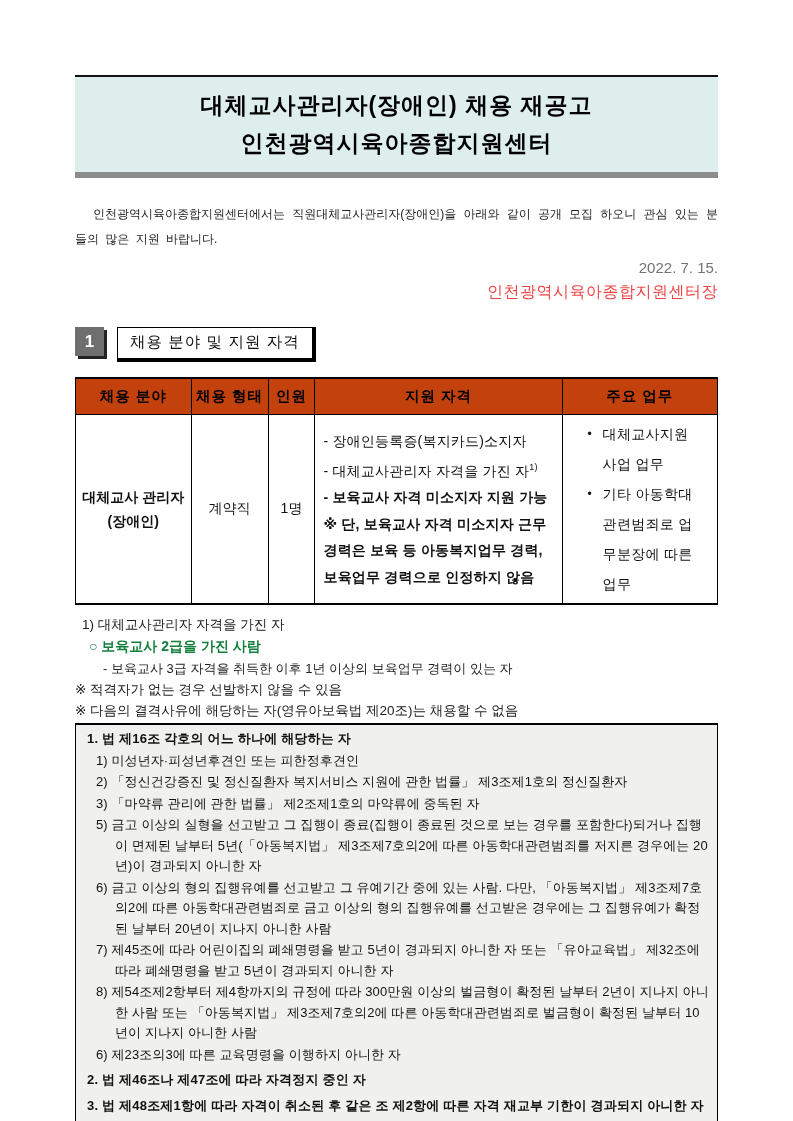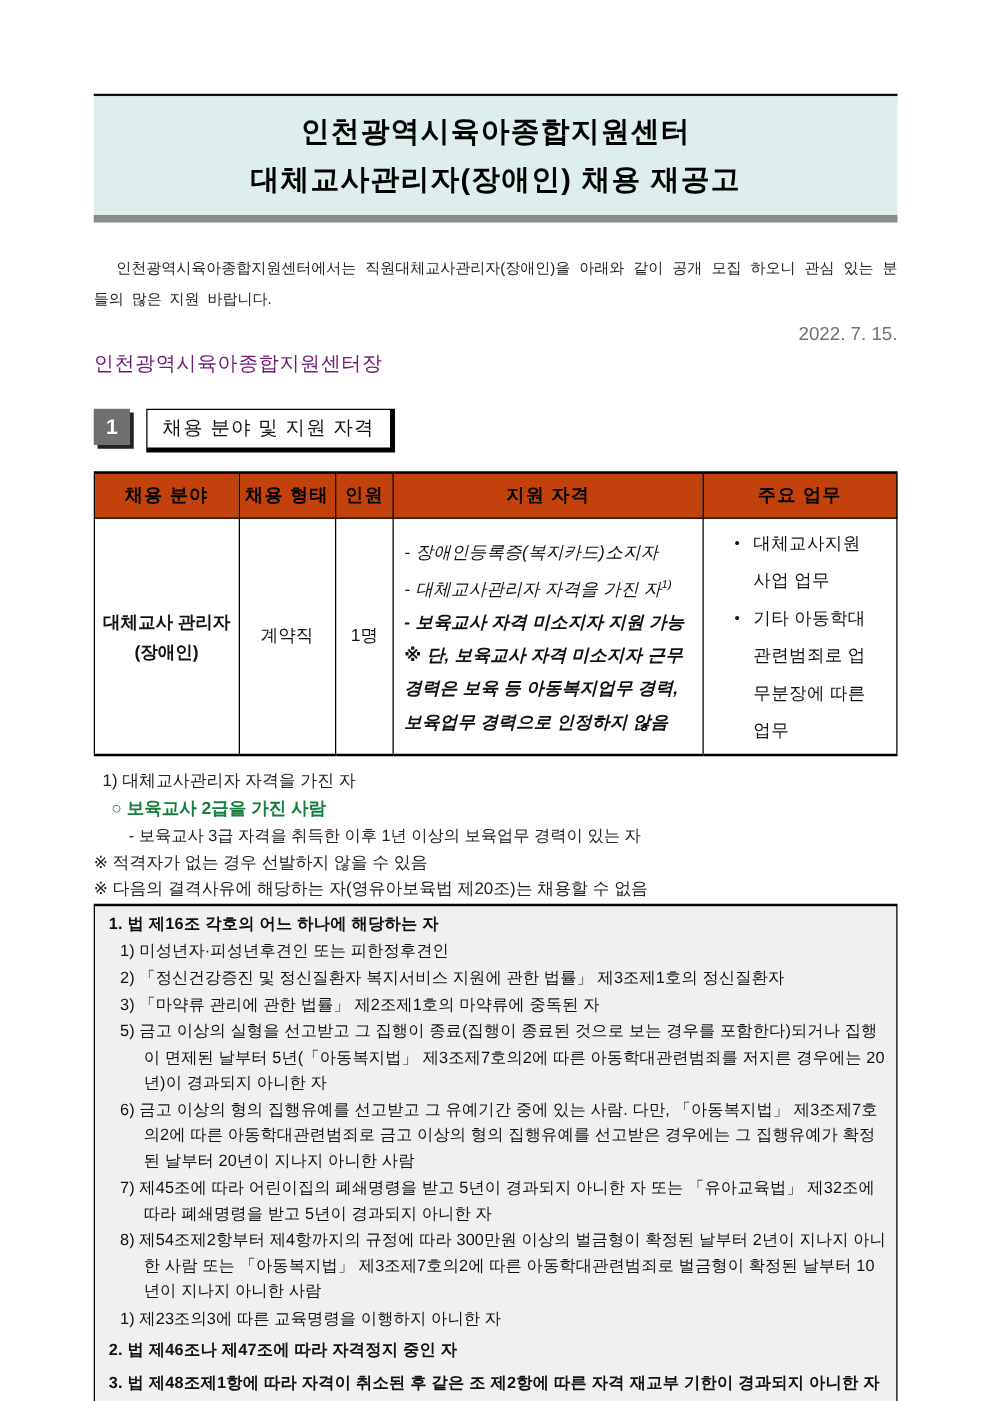--- a/index.html
+++ b/index.html
@@ -27,21 +27,21 @@
   .banner-bar { height: 6px; background: #8c8c8c; }
 
   
   .intro {
     margin-top: 24px;
     font-size: 12px; line-height: 25px;
     text-align: justify; text-indent: 18px;
     word-spacing: 3px; color: #222;
   }
   .date-line { margin-top: 5px; text-align: right; font-size: 15px; line-height: 22px; color: #737373; }
-  .sign-line { font-size: 16px; line-height: 26px; color: #701a75; letter-spacing: 0.5px; }
+  .sign-line { text-align: right; font-size: 16px; line-height: 26px; color: #ef4444; letter-spacing: 0.5px; }
 
   
   .section-head { margin-top: 22px; display: flex; align-items: flex-start; gap: 13px; }
   .sec-num {
     width: 29px; height: 29px; background: #6f6f6f; color: #fff;
     font-size: 17px; font-weight: bold;
     display: flex; align-items: center; justify-content: center;
     box-shadow: 3px 3px 0 #222;
   }
   .sec-title {
@@ -60,21 +60,21 @@
     padding: 8px 2px; color: #000;
   }
   table.recruit td {
     border: 1px solid #000; border-bottom: 2.5px solid #000;
     vertical-align: middle; font-size: 14px; color: #111;
     height: 178px;
   }
   td.c-field { text-align: center; font-weight: bold; white-space: pre-line; line-height: 24px; font-size: 14.5px; margin-left: 13px; }
   td.c-type, td.c-count { text-align: center; }
   td.c-qual { padding: 8px 8px; line-height: 26.5px; }
-  .qual-line { letter-spacing: 0.2px; font-style: italic; }
+  .qual-line { letter-spacing: 0.2px; }
   .qual-line.bold { font-weight: bold; }
   .qual-line sup { font-size: 9px; vertical-align: super; }
   td.c-duty { padding: 4px 23px; line-height: 30px; border-radius: 13px; }
   .duty-item { list-style: none; position: relative; padding-left: 17px; letter-spacing: 0.3px; }
   .duty-item::before { content: "\2022"; position: absolute; left: 2px; font-size: 12px; }
 
   
   .footnotes { margin-top: 9px; color: #222; }
   .fn { font-size: 13.5px; line-height: 21px; }
   .fn-1 { padding-left: 7px; }
@@ -95,22 +95,22 @@
   .legal-main:first-child { margin-top: 1px; }
   .legal-sub { padding-left: 31px; text-indent: -19px; margin: 1px 0; letter-spacing: 0.1px; }
 </style>
 </head>
 <body>
 
 <div class="doc">
 
   <div class="banner">
     <div class="banner-inner">
+      <div class="banner-line">대체교사관리자(장애인) 채용 재공고</div>
       <div class="banner-line">인천광역시육아종합지원센터</div>
-      <div class="banner-line">대체교사관리자(장애인) 채용 재공고</div>
     </div>
     <div class="banner-bar"></div>
   </div>
 
   <p class="intro">인천광역시육아종합지원센터에서는 직원대체교사관리자(장애인)을 아래와 같이 공개 모집 하오니 관심 있는 분들의 많은 지원 바랍니다.</p>
   <div class="date-line">2022. 7. 15.</div>
   <div class="sign-line">인천광역시육아종합지원센터장</div>
 
   <div class="section-head">
     <div class="sec-num">1</div>
@@ -166,18 +166,18 @@
 
   <div class="legal-box">
     <div class="legal-main">1. 법 제16조 각호의 어느 하나에 해당하는 자</div>
     <div class="legal-sub">1) 미성년자·피성년후견인 또는 피한정후견인</div>
     <div class="legal-sub">2) 「정신건강증진 및 정신질환자 복지서비스 지원에 관한 법률」 제3조제1호의 정신질환자</div>
     <div class="legal-sub">3) 「마약류 관리에 관한 법률」 제2조제1호의 마약류에 중독된 자</div>
     <div class="legal-sub">5) 금고 이상의 실형을 선고받고 그 집행이 종료(집행이 종료된 것으로 보는 경우를 포함한다)되거나 집행이 면제된 날부터 5년(「아동복지법」 제3조제7호의2에 따른 아동학대관련범죄를 저지른 경우에는 20년)이 경과되지 아니한 자</div>
     <div class="legal-sub">6) 금고 이상의 형의 집행유예를 선고받고 그 유예기간 중에 있는 사람. 다만, 「아동복지법」 제3조제7호의2에 따른 아동학대관련범죄로 금고 이상의 형의 집행유예를 선고받은 경우에는 그 집행유예가 확정된 날부터 20년이 지나지 아니한 사람</div>
     <div class="legal-sub">7) 제45조에 따라 어린이집의 폐쇄명령을 받고 5년이 경과되지 아니한 자 또는 「유아교육법」 제32조에 따라 폐쇄명령을 받고 5년이 경과되지 아니한 자</div>
     <div class="legal-sub">8) 제54조제2항부터 제4항까지의 규정에 따라 300만원 이상의 벌금형이 확정된 날부터 2년이 지나지 아니한 사람 또는 「아동복지법」 제3조제7호의2에 따른 아동학대관련범죄로 벌금형이 확정된 날부터 10년이 지나지 아니한 사람</div>
-    <div class="legal-sub">1) 제23조의3에 따른 교육명령을 이행하지 아니한 자</div>
+    <div class="legal-sub">6) 제23조의3에 따른 교육명령을 이행하지 아니한 자</div>
     <div class="legal-main">2. 법 제46조나 제47조에 따라 자격정지 중인 자</div>
     <div class="legal-main">3. 법 제48조제1항에 따라 자격이 취소된 후 같은 조 제2항에 따른 자격 재교부 기한이 경과되지 아니한 자</div>
   </div>
 
 </div>
 
 </body></html>

